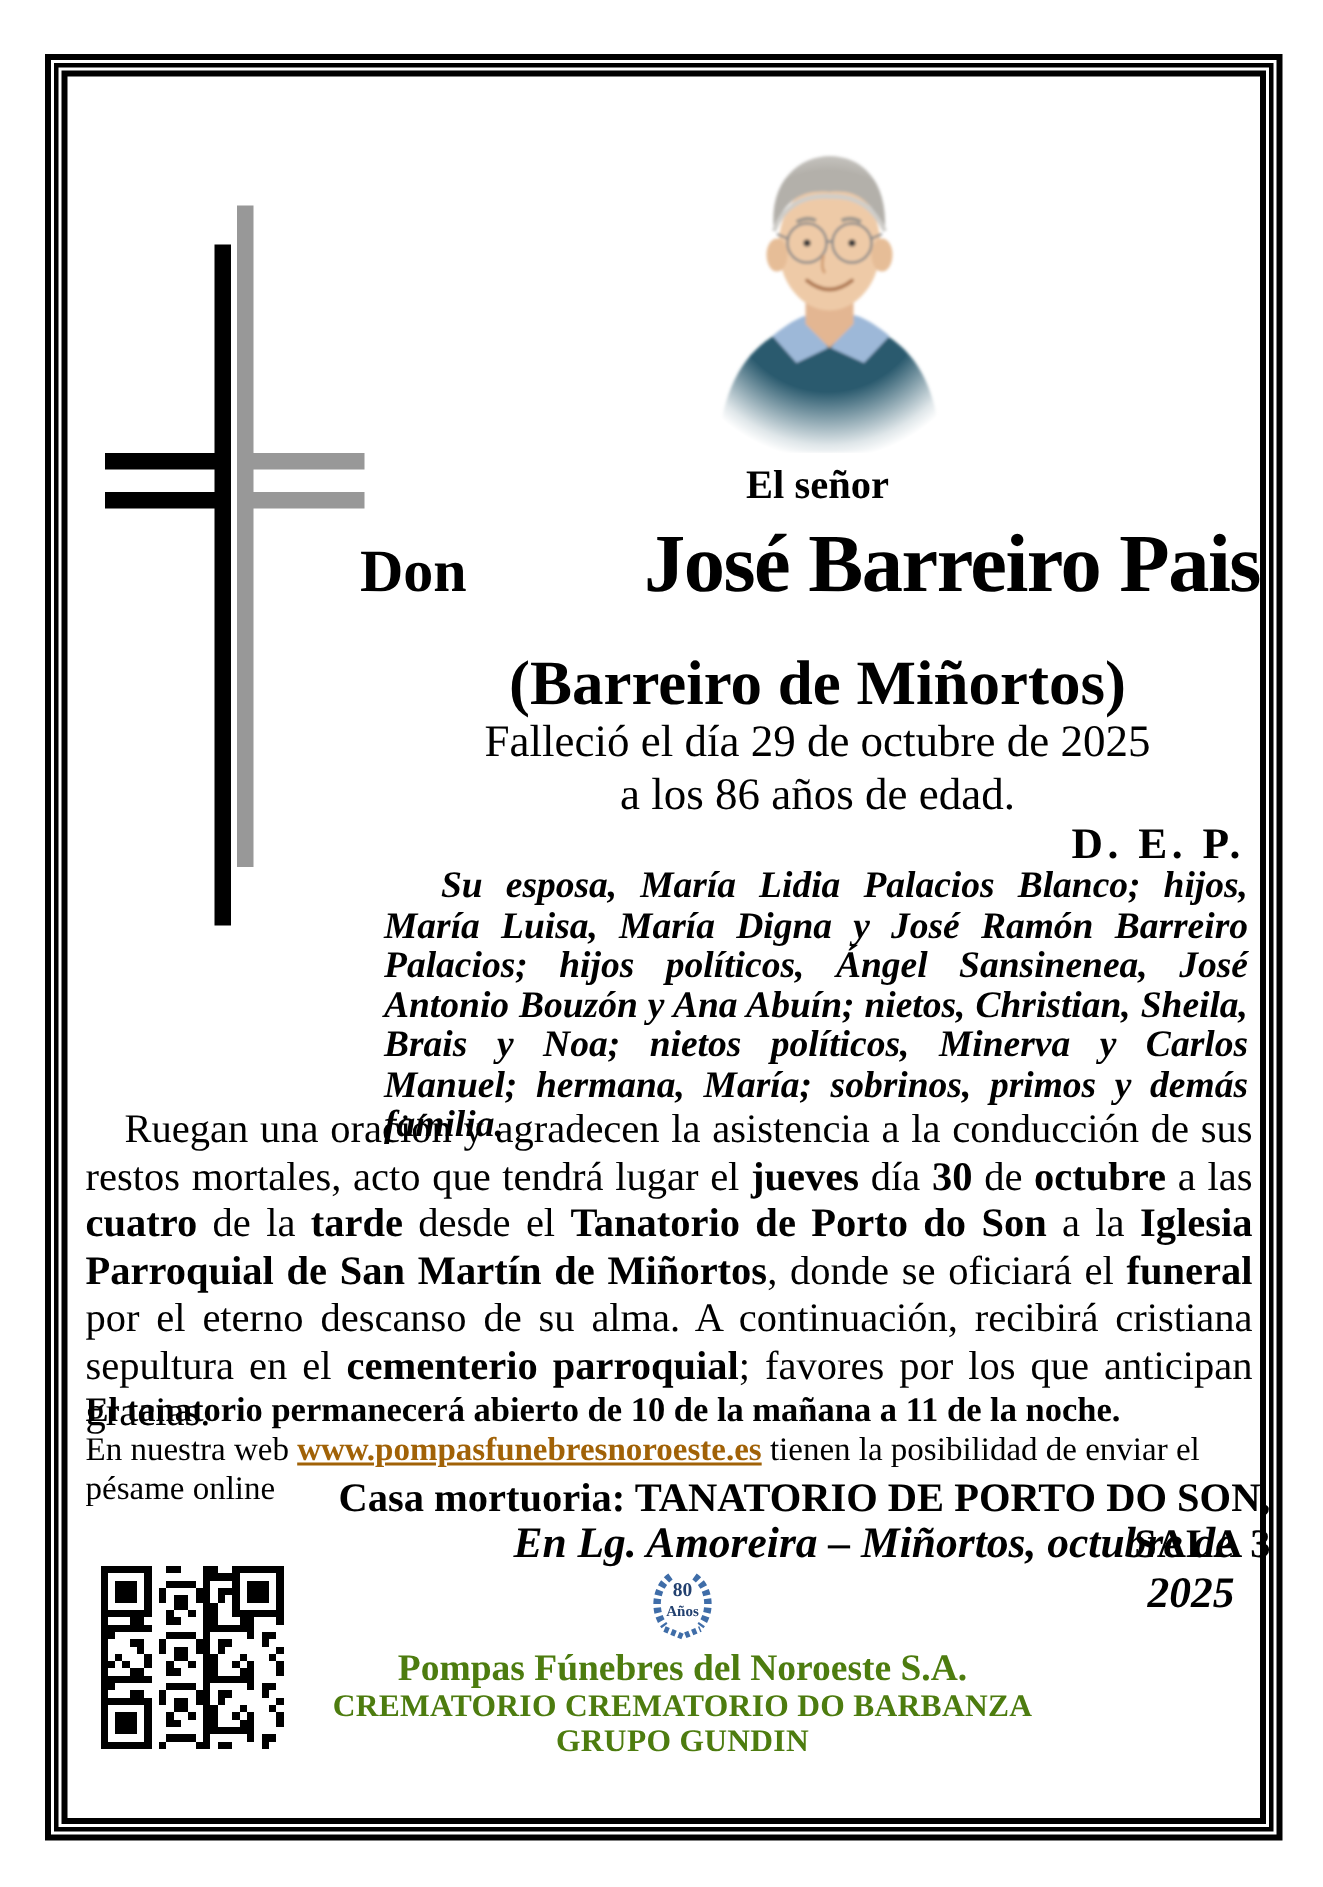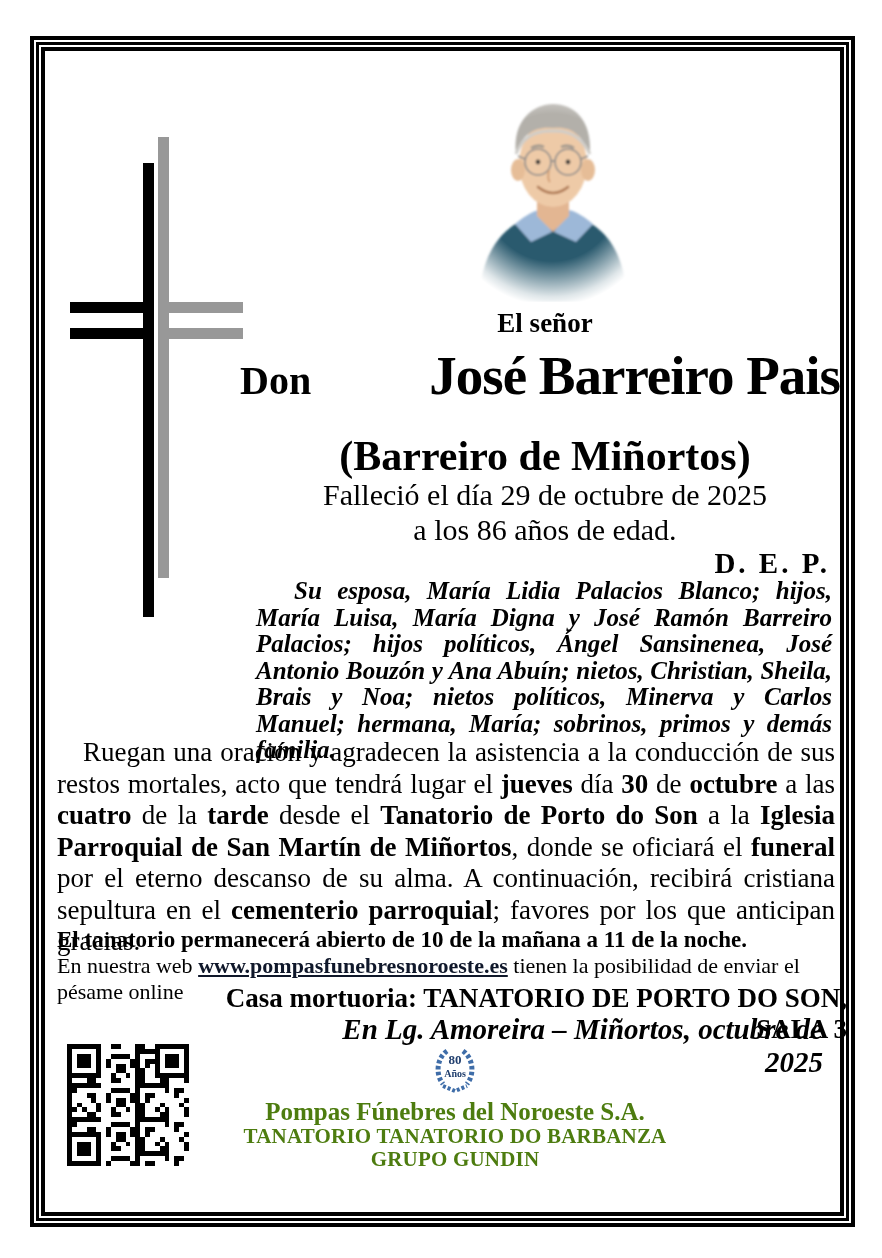--- a/index.html
+++ b/index.html
@@ -73,21 +73,21 @@
   .main-paragraph b { font-weight: 700; }
 
   .hours-line {
     position: absolute; left: 57px; top: 927px; width: 778px;
     font-size: 23px; font-weight: bold;
   }
   .web-line {
     position: absolute; left: 57px; top: 953px; width: 778px;
     font-size: 22px;
   }
-  .web-line a { color: #0f172a; text-decoration: underline; font-weight: bold; cursor: pointer; }
+  .web-line a { color: #a16207; text-decoration: underline; font-weight: bold; cursor: pointer; }
 
   .casa-line {
     position: absolute; left: 152px; top: 983px; width: 695px;
     text-align: right; font-size: 27px; font-weight: bold;
   }
   .place-line {
     position: absolute; left: 300px; top: 1013px; width: 523px;
     text-align: right; font-size: 29px; font-weight: bold; font-style: italic;
   }
 
@@ -492,15 +492,15 @@
   <span class="badge">
     <svg viewBox="0 0 50 48" aria-hidden="true">
       <path d="M17,5 C7,12 5,28 13,38" fill="none" stroke="#3f6da8" stroke-width="5" stroke-dasharray="3.5,2.4"></path>
       <path d="M33,5 C43,12 45,28 37,38" fill="none" stroke="#3f6da8" stroke-width="5" stroke-dasharray="3.5,2.4"></path>
       <path d="M13,40 L25,45 L37,40" fill="none" stroke="#3f6da8" stroke-width="4" stroke-dasharray="3,2"></path>
       <text x="25" y="18" text-anchor="middle" font-size="13" font-weight="bold" fill="#22406f" font-family="Liberation Serif, serif">80</text>
       <text x="25" y="31" text-anchor="middle" font-size="10" font-weight="bold" fill="#22406f" font-family="Liberation Serif, serif">Años</text>
     </svg>
   </span>
   <div class="company-line">Pompas Fúnebres del Noroeste S.A.</div>
-  <div class="facility-line">TANATORIO TANATORIO DO BARBANZA</div>
+  <div class="facility-line">CREMATORIO CREMATORIO DO BARBANZA</div>
   <div class="group-line">GRUPO GUNDIN</div>
 </div>
 
 </body></html>

